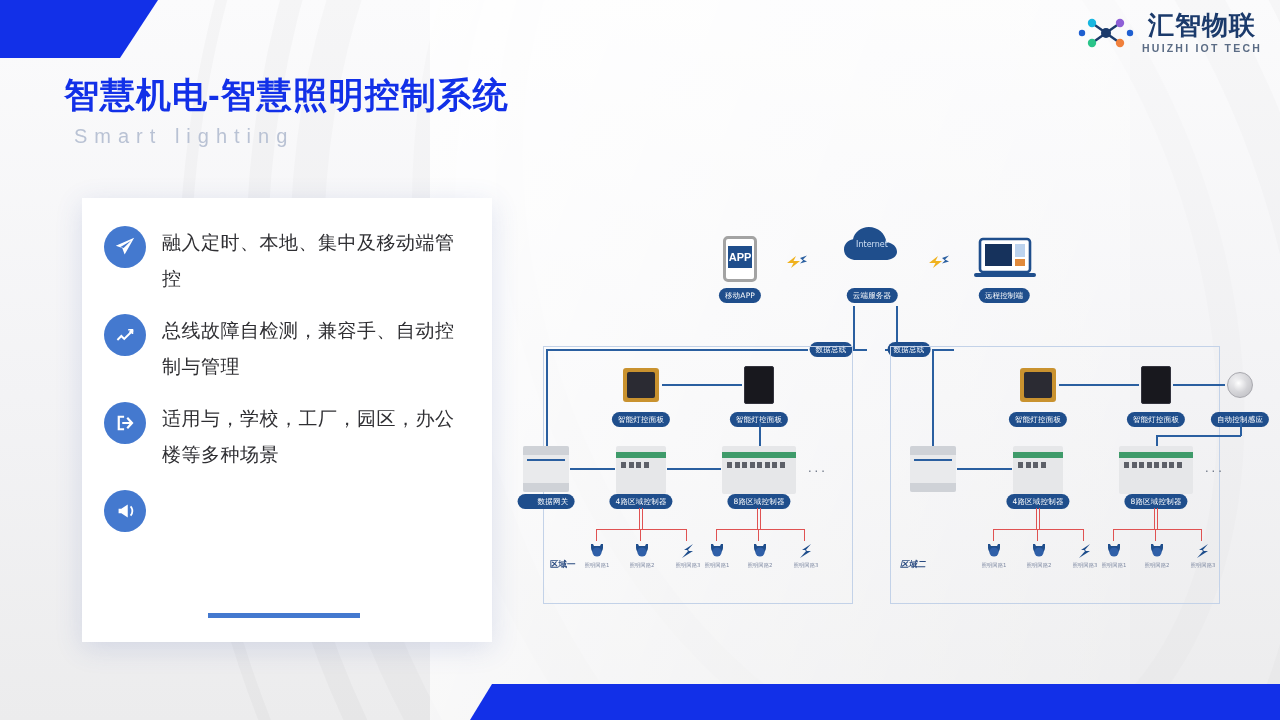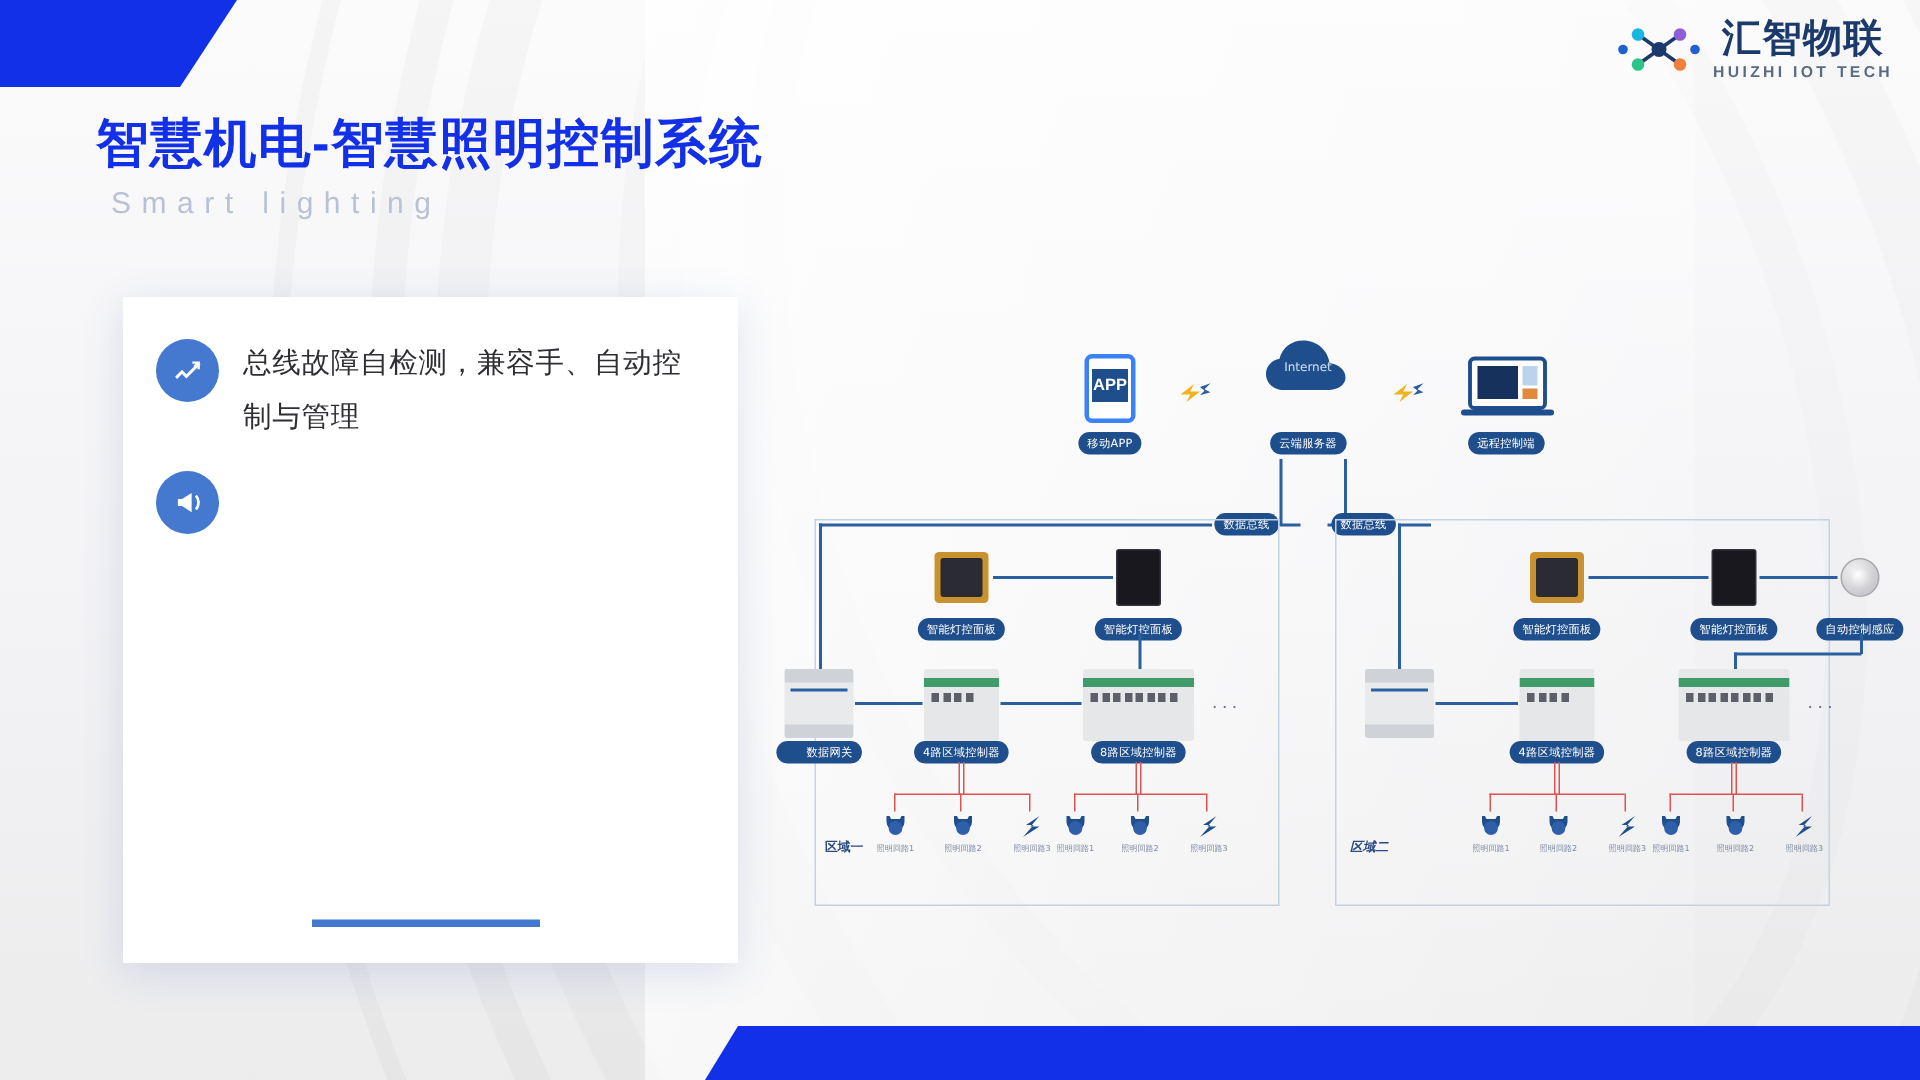--- a/index.html
+++ b/index.html
@@ -60,21 +60,21 @@
                 font-family:"DejaVu Sans","Liberation Sans",sans-serif; }
   .zone-box { position:absolute; border:1px solid #c3d2e8; }
   .line { position:absolute; background:#2a5fa0; }
   .hline { height:1.5px; }
   .vline { width:1.5px; }
   .rline { position:absolute; background:#e05252; }
   .rline.h { height:1px; }
   .rline.v { width:1px; }
 
   
-  .phone { position:absolute; width:34px; height:46px; border:3px solid #3b82f6; border-radius:5px; background:#fff; }
+  .phone { position:absolute; width:34px; height:46px; border:3px solid #a3a3a3; border-radius:5px; background:#fff; }
   .phone-screen { position:absolute; left:2px; top:7px; right:2px; height:22px; background:#1f4e8c;
                   color:#fff; font-size:11px; font-weight:bold; display:flex; align-items:center; justify-content:center; }
   .cloud { position:absolute; width:64px; height:42px; }
   .laptop { position:absolute; width:62px; height:44px; }
   .bolt { position:absolute; width:24px; height:14px; }
   .panel-gold { position:absolute; width:36px; height:34px; background:#c9922f; border-radius:3px;
                 display:flex; align-items:center; justify-content:center; }
   .panel-gold i { display:block; width:28px; height:26px; background:#2b2b33; border-radius:2px; }
   .panel-dark { position:absolute; width:30px; height:38px; background:#18181e; border-radius:2px; border:1px solid #33333d; }
   .sensor { position:absolute; width:26px; height:26px; border-radius:50%;
@@ -127,31 +127,48 @@
     <div class="logo-en">HUIZHI IOT TECH</div>
   </div>
 </div>
 
 <div class="title">智慧机电-智慧照明控制系统</div>
 <div class="subtitle">Smart lighting</div>
 
 <div class="card">
   <div class="card-inner">
 
+    <div class="feat">
+      <span class="feat-icon">
+        <svg viewBox="0 0 24 24">
+            <path d="M22 2L2 10.5l7 2.6 2.6 7L22 2zm-3.4 3.1l-8.1 8.1-3.4-1.3 11.5-6.8z"></path>
+          </svg>
+      </span>
+      <span class="feat-text">融入定时、本地、集中及移动端管控</span>
+    </div>
 
     <div class="feat">
       <span class="feat-icon">
         <svg viewBox="0 0 24 24">
             <path d="M3 16.5l5-5 3.2 3.2L20 6l1.5 1.5-10.3 10.3L8 14.6l-3.6 3.6z"></path>
             <path d="M15.5 5.5H21v5.5h-1.8V8.3l-1.6 1.6-1.3-1.3 1.6-1.6h-2.4z"></path>
           </svg>
       </span>
       <span class="feat-text">总线故障自检测，兼容手、自动控制与管理</span>
     </div>
 
+    <div class="feat">
+      <span class="feat-icon">
+        <svg viewBox="0 0 24 24">
+            <path d="M4 4h7v2.4H6.4v11.2H11V20H4z"></path>
+            <path d="M13.6 7.2l1.7-1.7 6 6.5-6 6.5-1.7-1.7 3.3-3.6H9v-2.4h7.9z"></path>
+          </svg>
+      </span>
+      <span class="feat-text">适用与，学校，工厂，园区，办公楼等多种场景</span>
+    </div>
 
     <div class="feat">
       <span class="feat-icon">
         <svg viewBox="0 0 24 24">
             <path d="M5 9.5v5h3l7 4.5V5L8 9.5H5zm12.4-1.8l1.4-1.4A8 8 0 0121 12a8 8 0 01-2.2 5.7l-1.4-1.4A6 6 0 0019 12a6 6 0 00-1.6-4.3z"></path>
           </svg>
       </span>
     </div>
 
   </div>

